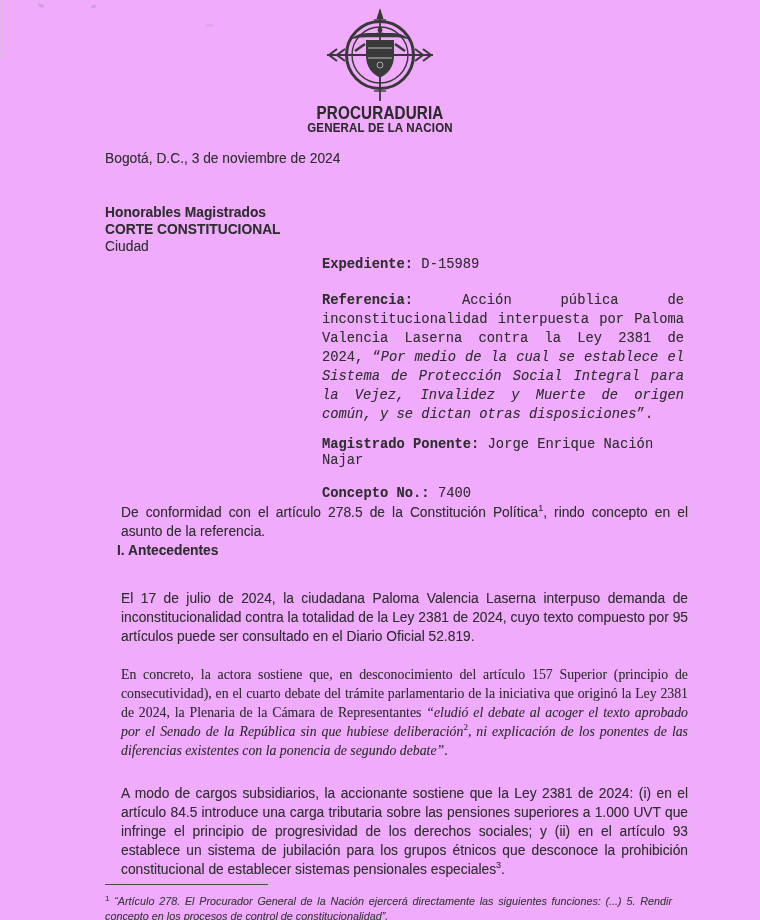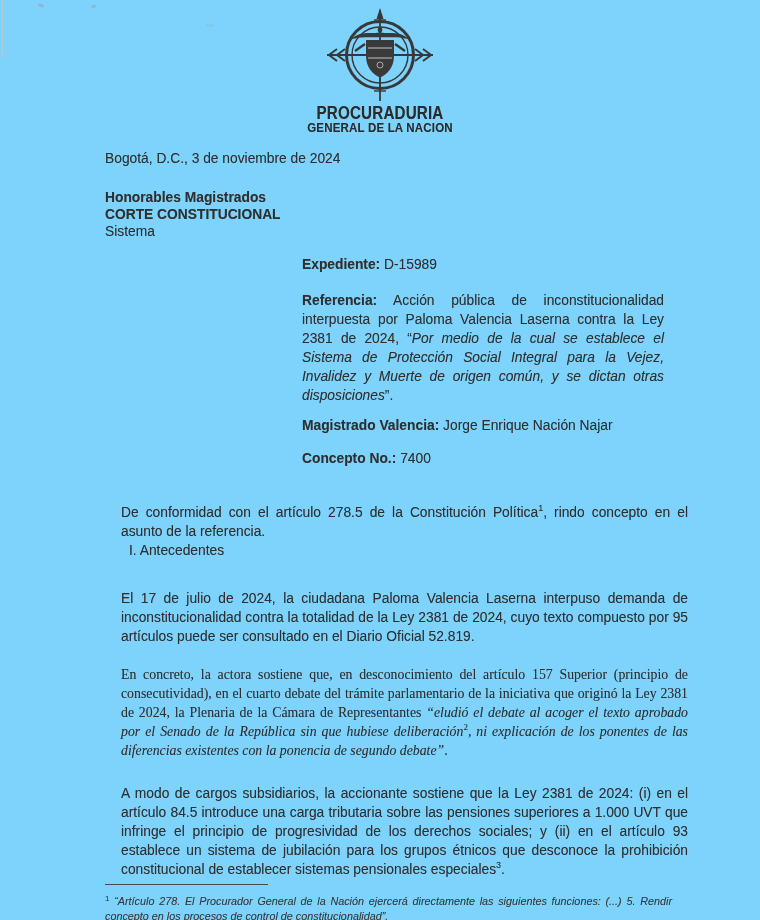--- a/index.html
+++ b/index.html
@@ -1,20 +1,20 @@
 <!DOCTYPE html>
 <html><head>
 <meta charset="utf-8">
 <style>
   html, body { margin: 0; padding: 0; background: #ffffff; }
   .page {
     position: relative;
     width: 760px;
     height: 920px;
-    background: #7dd3fc;
+    background: #f0abfc;
     overflow: hidden;
     font-family: "Liberation Sans", sans-serif;
     color: #2f2f2f;
     text-shadow: 0 0 0.6px rgba(70,70,70,0.35);
   }
   .artifact { position: absolute; background: #9a9a9a; opacity: 0.45; border-radius: 2px; }
   .artifact-edge { position: absolute; left: 2px; top: 0; width: 1px; height: 58px; background: #c9c9c9; opacity: 0.7; }
 
   .letterhead { position: absolute; top: 6px; left: 0; right: 0; text-align: center; }
   .seal { display: block; margin: 0 auto; }
@@ -24,36 +24,36 @@
     line-height: 18px; color: #2b2b2b;
   }
   .wm2 {
     font-size: 12.5px; font-weight: 700; letter-spacing: 0.2px;
     transform: scaleX(0.92); transform-origin: 50% 50%;
     line-height: 13px; color: #2b2b2b;
   }
 
   .date-line { position: absolute; top: 151px; left: 105px; font-size: 13.8px; margin: 0; }
 
-  .addressee { position: absolute; top: 189px; left: 105px; font-size: 13.8px; line-height: 17px; }
+  .addressee { position: absolute; top: 204px; left: 105px; font-size: 13.8px; line-height: 17px; }
   .bold { font-weight: 700; }
 
-  .refblock { position: absolute; top: 257px; left: 302px; width: 362px; font-size: 13.8px; }
+  .refblock { position: absolute; top: 257px; left: 322px; width: 362px; font-size: 13.8px; font-family: Liberation Mono, monospace; }
   .refblock p { margin: 0; line-height: 16px; }
   .refblock .gap-a { margin-bottom: 18px; }
   .refpara { text-align: justify; line-height: 19px !important; margin-bottom: 13px !important; }
   .refblock .gap-b { margin-bottom: 17px; }
   .italic { font-style: italic; }
 
   .para {
     position: absolute; left: 105px; width: 567px;
     font-size: 13.8px; line-height: 19px; text-align: justify; margin: 16px;
   }
   .intro   { top: 487px; }
-  .heading { position: absolute; left: 117px; top: 543px; font-size: 13.8px; font-weight: 400; margin: 0; padding-left: 12px; }
+  .heading { position: absolute; left: 105px; top: 543px; font-size: 13.8px; font-weight: 700; margin: 0; padding-left: 12px; }
   .p1 { top: 573px; }
   .p2 { top: 649px; font-family: Liberation Serif, serif; }
   .p3 { top: 768px; }
 
   sup.fnref { font-size: 9px; line-height: 0; vertical-align: 6px; }
 
   .footnote { position: absolute; left: 105px; width: 567px; top: 884px; }
   .fnrule { width: 163px; border-top: 1.4px solid #4a4a4a; margin: 0 0 6px 0; }
   .fntext {
     margin: 0; font-size: 10.8px; line-height: 15px;
@@ -106,28 +106,28 @@
     </svg>
     <div class="wm1">PROCURADURIA</div>
     <div class="wm2">GENERAL DE LA NACION</div>
   </div>
 
   <p class="date-line">Bogotá, D.C., 3 de noviembre de 2024</p>
 
   <div class="addressee">
     <div class="bold">Honorables Magistrados</div>
     <div class="bold">CORTE CONSTITUCIONAL</div>
-    <div>Sistema</div>
+    <div>Ciudad</div>
   </div>
 
   <div class="refblock">
     <p class="gap-a"><span class="bold">Expediente:</span>
       <span>D-15989</span></p>
     <p class="refpara"><span class="bold">Referencia:</span><span> Acción pública de inconstitucionalidad interpuesta por Paloma Valencia Laserna contra la Ley 2381 de 2024, “</span><span class="italic">Por medio de la cual se establece el Sistema de Protección Social Integral para la Vejez, Invalidez y Muerte de origen común, y se dictan otras disposiciones</span><span>”.</span></p>
-    <p class="gap-b"><span class="bold">Magistrado Valencia:</span>
+    <p class="gap-b"><span class="bold">Magistrado Ponente:</span>
       <span>Jorge Enrique Nación Najar</span></p>
     <p><span class="bold">Concepto No.:</span>
       <span>7400</span></p>
   </div>
 
   <p class="para intro"><span>De conformidad con el artículo 278.5 de la Constitución Política</span><sup class="fnref">1</sup><span>, rindo concepto en el asunto de la referencia.</span></p>
 
   <p class="heading">I. Antecedentes</p>
 
   <p class="para p1">El 17 de julio de 2024, la ciudadana Paloma Valencia Laserna interpuso demanda de inconstitucionalidad contra la totalidad de la Ley 2381 de 2024, cuyo texto compuesto por 95 artículos puede ser consultado en el Diario Oficial 52.819.</p>

